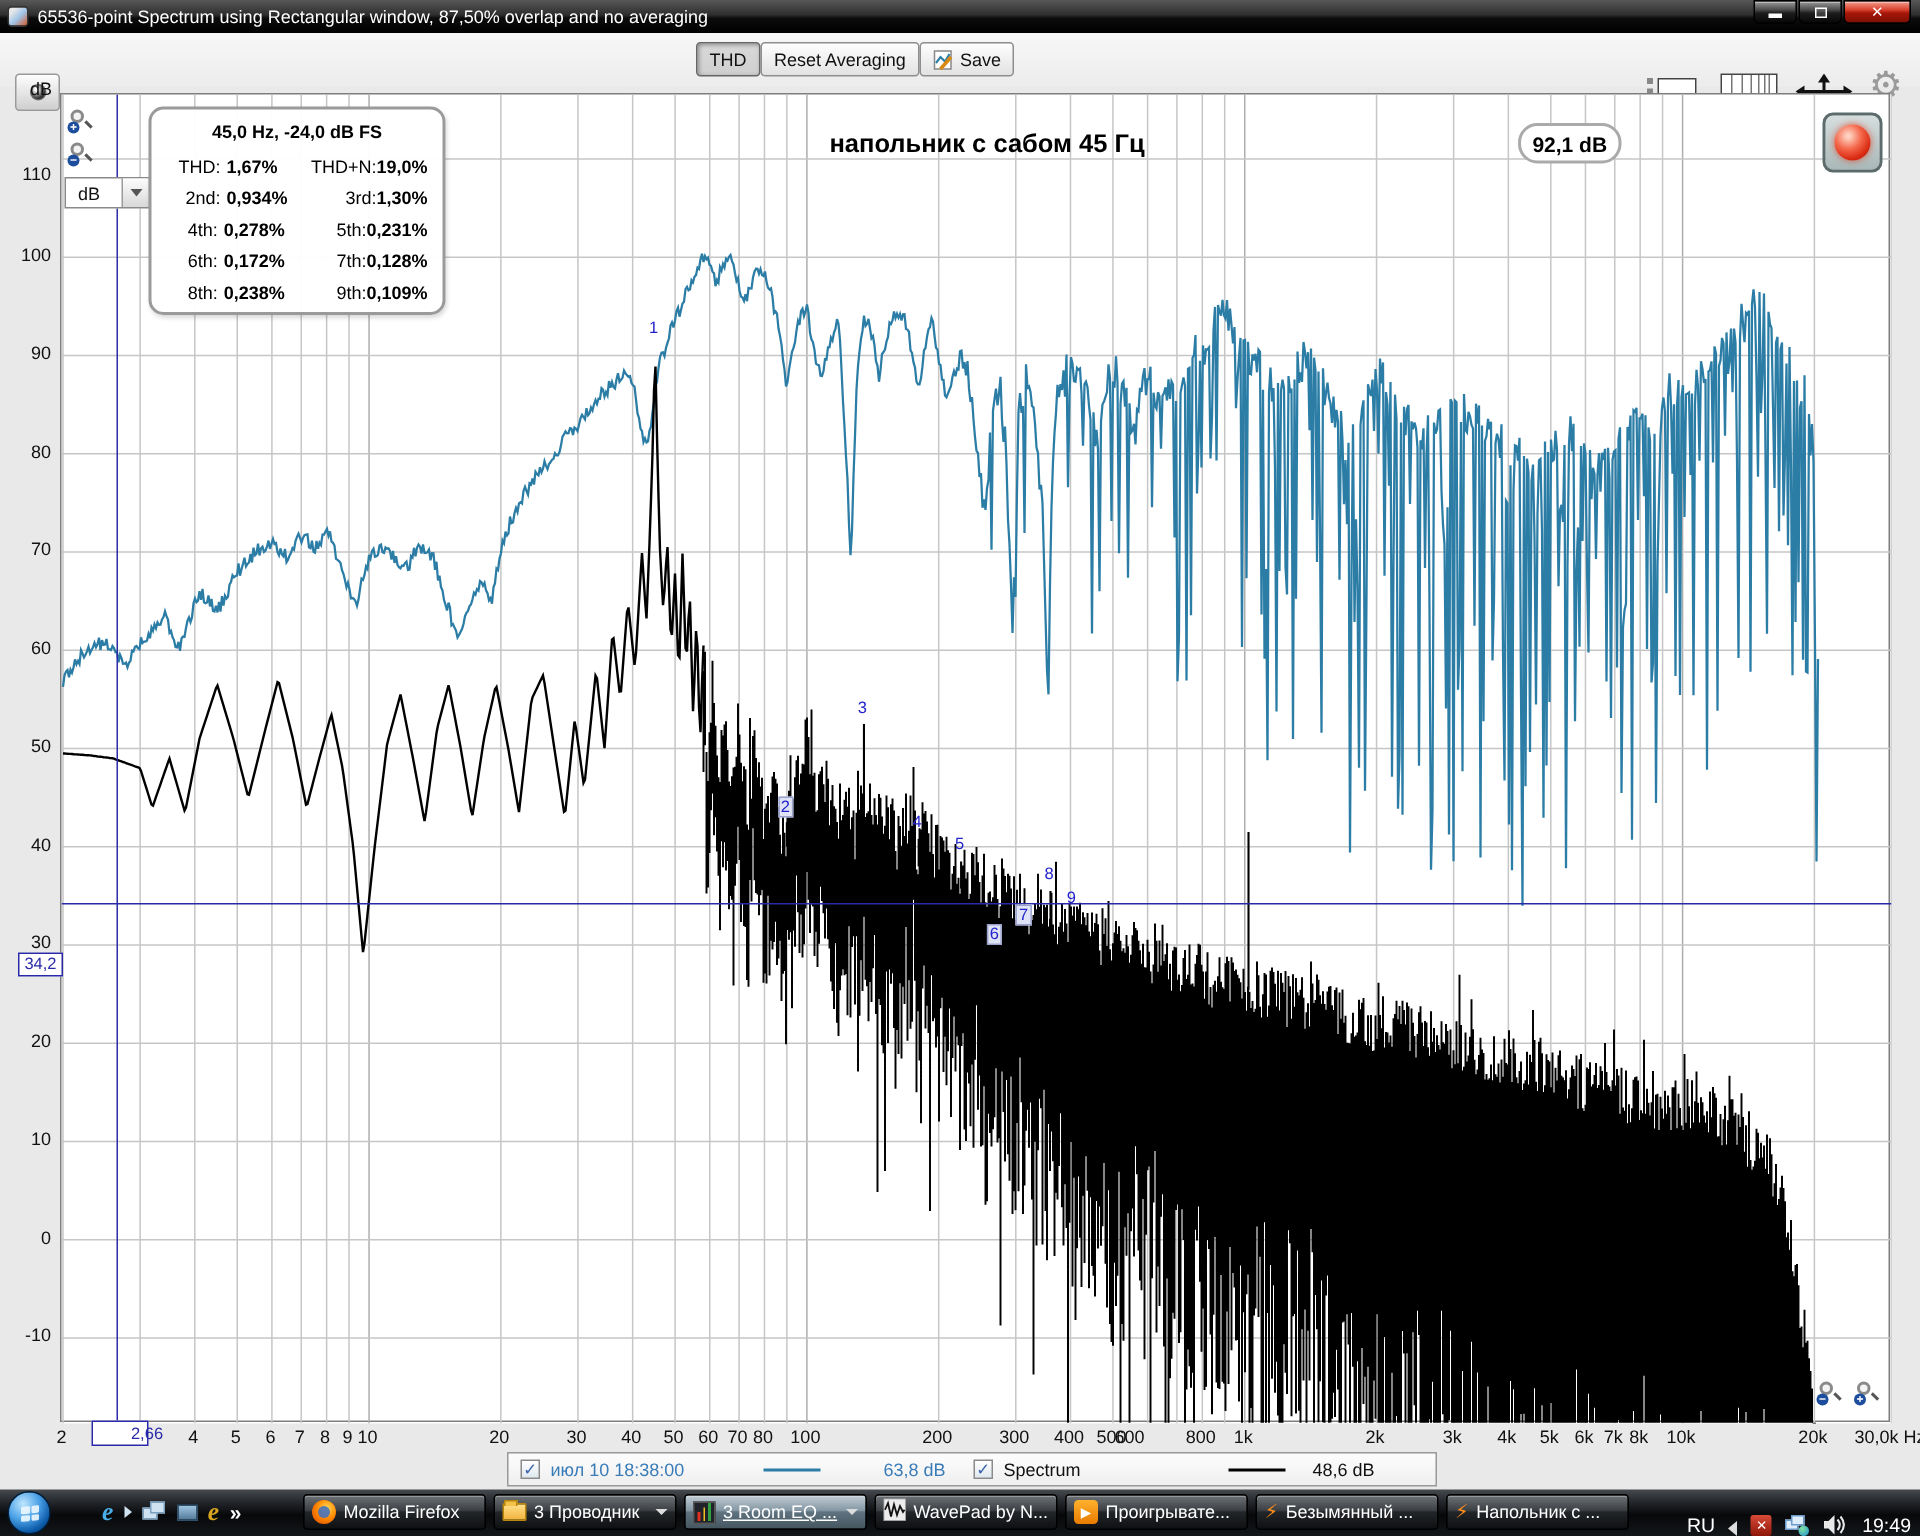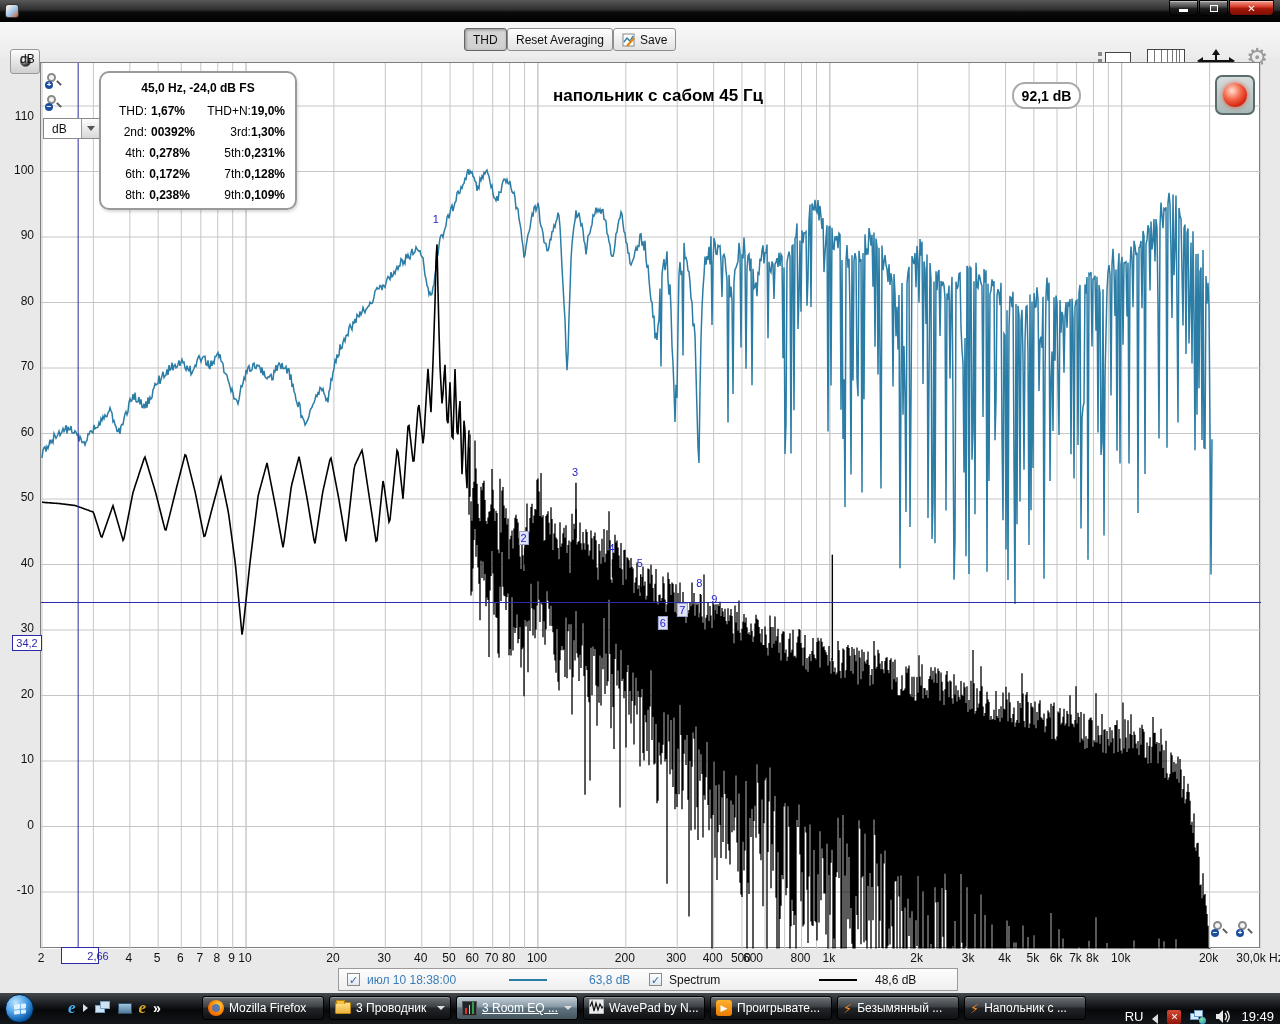--- a/index.html
+++ b/index.html
@@ -132,20 +132,21 @@
     background:radial-gradient(circle at 35% 30%,#7fe3a0,#1f8fd0);}
   .clock{font-size:13px;}
 </style>
 </head>
 <body>
 
 <div class="screen">
 
   <div class="titlebar">
     <span class="java-icon"></span>
+    <span>65536-point Spectrum using Rectangular window, 87,50% overlap and no averaging</span>
     <div class="win-buttons">
       <div class="wbtn">
           <span class="minbar"></span>
         </div>
       <div class="wbtn">
           <span class="restbox"></span>
         </div>
       <div class="wbtn close">
           <span>✕</span>
         </div>
@@ -359,21 +360,21 @@
     <div class="thd-head">45,0 Hz, -24,0 dB FS</div>
     <div id="thd-rows">
         <div class="thd-row">
           <span class="ll">THD:</span>
           <span class="lv">1,67%</span>
           <span class="rl">THD+N:</span>
           <span class="rv">19,0%</span>
         </div>
         <div class="thd-row">
           <span class="ll">2nd:</span>
-          <span class="lv">00392%</span>
+          <span class="lv">0,934%</span>
           <span class="rl">3rd:</span>
           <span class="rv">1,30%</span>
         </div>
         <div class="thd-row">
           <span class="ll">4th:</span>
           <span class="lv">0,278%</span>
           <span class="rl">5th:</span>
           <span class="rv">0,231%</span>
         </div>
         <div class="thd-row">

